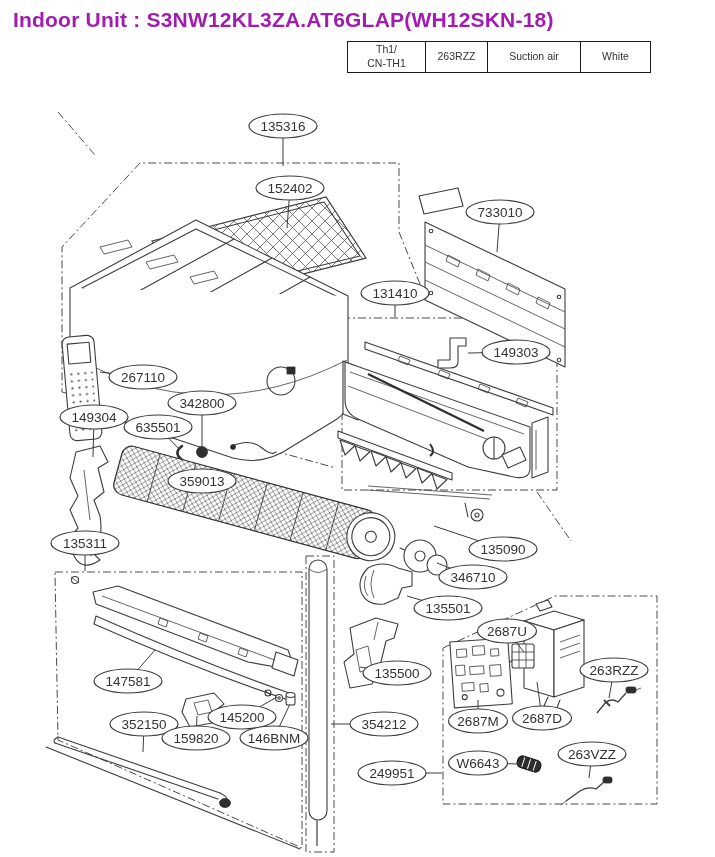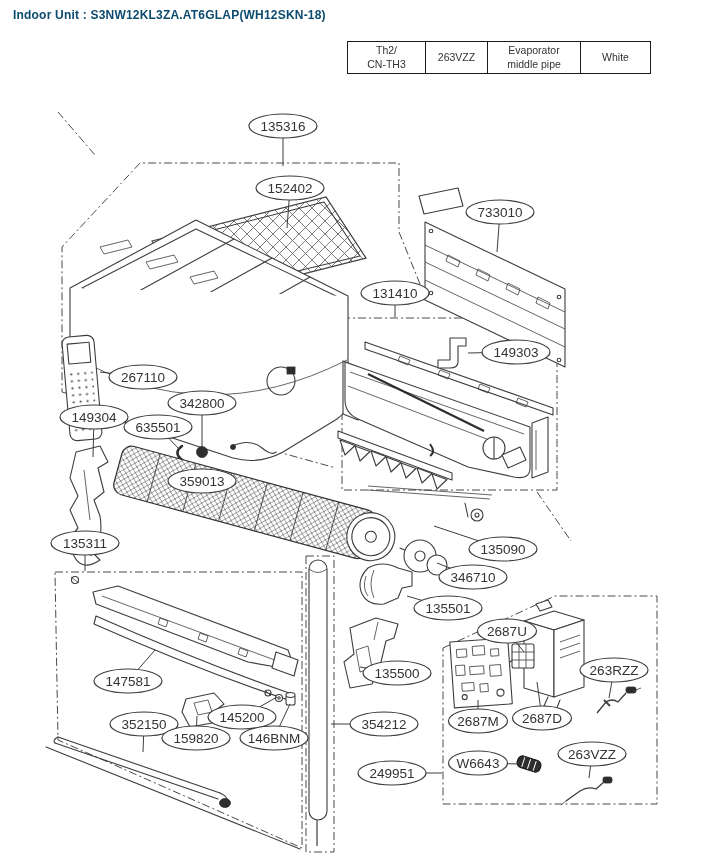--- a/index.html
+++ b/index.html
@@ -1,19 +1,19 @@
 <!DOCTYPE html>
 <html><head>
 <meta charset="utf-8">
 <style>
   html,body{margin:0;padding:0;background:#fff}
   #page{position:relative;width:715px;height:857px;background:#fff;overflow:hidden;
         font-family:"Liberation Sans",sans-serif}
-  .title{position:absolute;left:13px;top:8px;font-size:12px;font-weight:600;
-         color:#0c4a6e;letter-spacing:.2px;white-space:nowrap}
+  .title{position:absolute;left:13px;top:8px;font-size:21px;font-weight:600;
+         color:#a21caf;letter-spacing:.2px;white-space:nowrap}
   table.spec{position:absolute;left:347px;top:41px;border-collapse:collapse;table-layout:fixed}
   .spec td{border:1.2px solid #1a1a1a;font-size:10.5px;font-weight:400;color:#333;
            text-align:center;vertical-align:middle;white-space:pre-line;line-height:1.3;
            padding:1px 2px;background:#fff}
   svg.diagram{position:absolute;left:0;top:0}
   .ln{fill:none;stroke:#3d3d3d;stroke-width:1.1;stroke-linecap:round;stroke-linejoin:round}
   .fw{fill:#fff;stroke:#3d3d3d;stroke-width:1.1;stroke-linejoin:round}
   .thin{fill:none;stroke:#3d3d3d;stroke-width:.8}
   .dk{fill:#2e2e2e;stroke:#2e2e2e;stroke-width:.8}
   .dash{fill:none;stroke:#4a4a4a;stroke-width:1;stroke-dasharray:8 3 2 3}
@@ -27,26 +27,25 @@
   <div class="title">Indoor Unit : S3NW12KL3ZA.AT6GLAP(WH12SKN-18)</div>
 
   <table class="spec">
     <colgroup>
         <col style="width:78px">
         <col style="width:62px">
         <col style="width:93px">
         <col style="width:70px">
       </colgroup>
     <tbody>
-    <tr style="height:32px">
-      <td>Th2/
-CN-TH3</td>
-      <td>263VZZ</td>
-      <td>Evaporator
-middle pipe</td>
+    <tr style="height:31px">
+      <td>Th1/
+CN-TH1</td>
+      <td>263RZZ</td>
+      <td>Suction air</td>
       <td>White</td>
     </tr>
   </tbody>
     </table>
 
   <svg class="diagram" width="715" height="857" viewBox="0 0 715 857">
     <defs>
       <pattern id="lat" width="13" height="13" patternUnits="userSpaceOnUse">
         <rect width="13" height="13" fill="#fff"></rect>
         <path d="M0,13 L13,0 M0,0 L13,13" stroke="#5a5a5a" stroke-width="0.8"></path>

